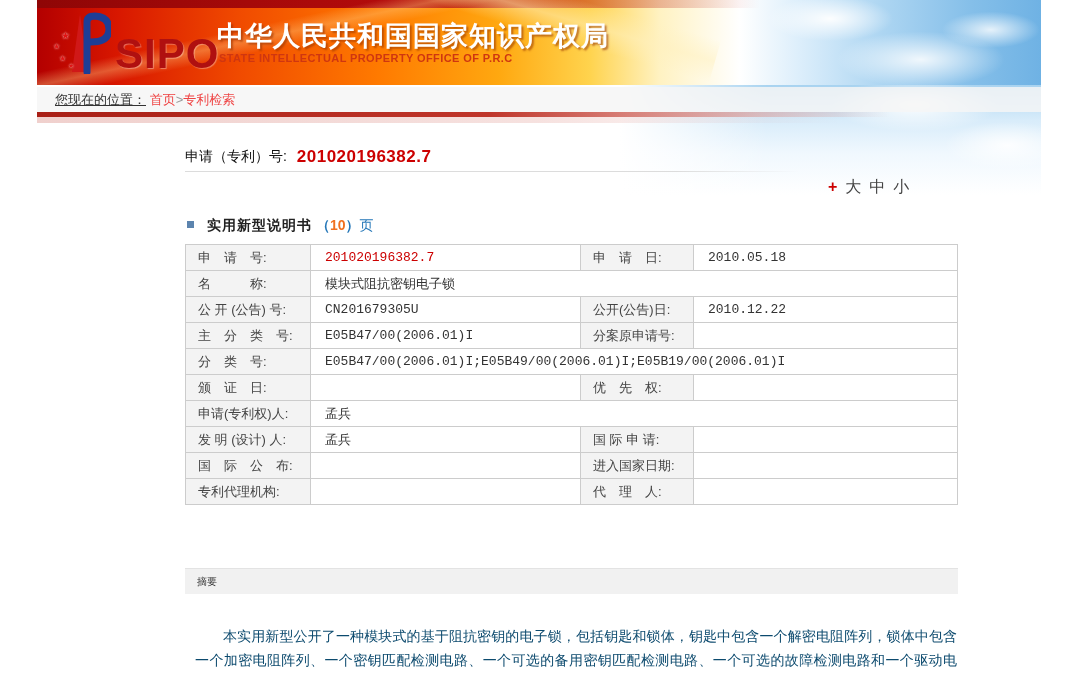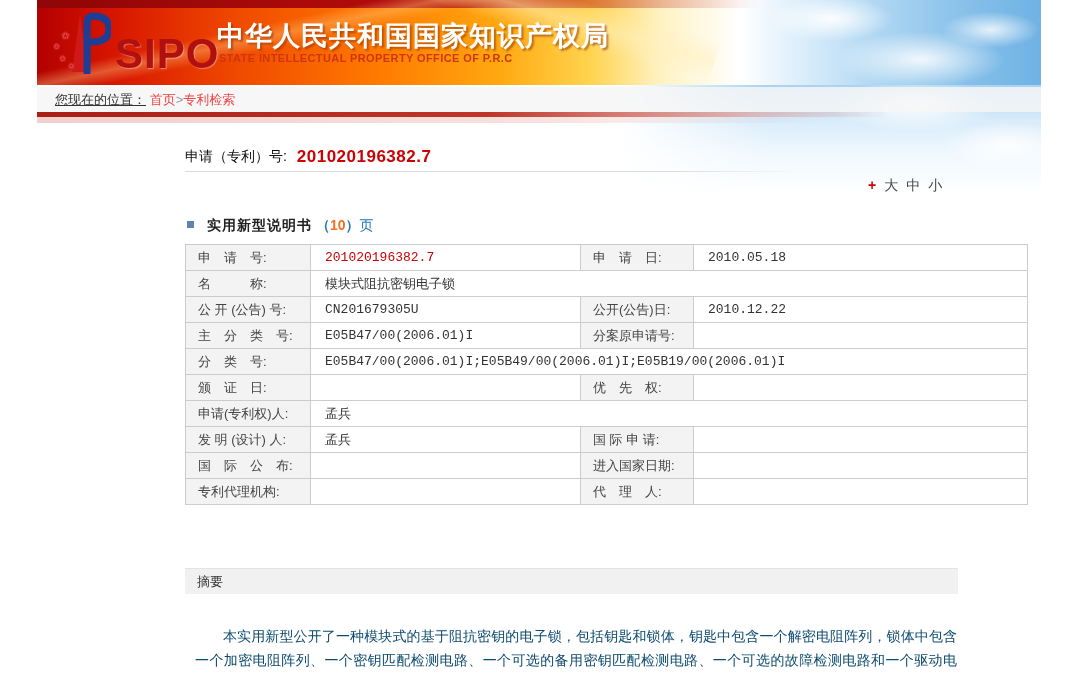--- a/index.html
+++ b/index.html
@@ -54,44 +54,44 @@
     background:linear-gradient(90deg,rgba(205,100,90,.30) 0%,rgba(215,120,110,.22) 50%,rgba(255,255,255,0) 80%); }
 
   
   .app-line { position:absolute; left:185px; top:146px; z-index:2; font-size:14px; color:#111; }
   .app-line .num { font-size:17px; font-weight:bold; color:#cc0000; letter-spacing:.5px; margin-left:6px;
     font-family:"Liberation Sans",sans-serif; position:relative; top:1px; }
   .hr1 { position:absolute; left:185px; top:171px; width:614px; height:1px; z-index:2;
     background:linear-gradient(90deg,#dcdcdc 0%,#dcdcdc 80%,rgba(220,220,220,0) 100%); }
 
   
-  .fszctl { position:absolute; left:868px; top:177px; z-index:3; font-size:14px; color:#444; }
+  .fszctl { position:absolute; left:828px; top:177px; z-index:3; font-size:16px; color:#444; }
   .fszctl .plus { color:#cc0000; font-weight:bold; margin-right:4px; }
   .fszctl span.opt { margin:0 4px; cursor:pointer; }
 
   
   .sec-head { position:absolute; left:187px; top:217px; z-index:2; font-size:14px; white-space:nowrap; }
   .bullet { display:inline-block; width:7px; height:7px; background:#5c84ae; margin-right:13px; vertical-align:2px; }
   .sec-title { font-weight:bold; color:#222; letter-spacing:1px; }
   .sec-paren { color:#2577b8; font-weight:bold; }
   .sec-pages { color:#f07020; font-weight:bold; }
   .sec-suffix { color:#2577b8; cursor:pointer; }
 
   
-  table.pt { position:absolute; left:185px; top:244px; width:843px; z-index:2;
+  table.pt { position:absolute; left:185px; top:244px; width:773px; z-index:2;
     border-collapse:collapse; table-layout:fixed; font-size:13px;padding-left:45px; }
   table.pt td { border:1px solid #ccc; height:26px; overflow:hidden; white-space:nowrap; }
   td.lbl { background:#f3f3f3; color:#444; padding-left:12px; }
   td.val { background:#fff; color:#333; padding-left:14px; }
   td.mono { font-family:"Liberation Mono","DejaVu Sans Mono",monospace; font-size:13px; }
   td.rednum { color:#cc0000; }
 
   
   .abs-bar { position:absolute; left:185px; top:568px; width:773px; height:26px; line-height:26px; z-index:2;
-    background:#f1f1f1; border-top:1px solid #e3e3e3; padding-left:12px; font-size:13px; color:#333; }
+    background:#f1f1f1; border-top:1px solid #e3e3e3; padding-left:12px; font-size:10px; color:#333; }
   .abs-text { position:absolute; left:195px; top:602px; width:762px; z-index:2;
     font-size:14px; line-height:24px; color:#0c4a6e; text-indent:2em; text-align:justify;margin-top:22px; }
 </style>
 </head>
 <body>
 
 <div class="band">
   <div class="band-top"></div>
   <div class="ray ray-a"></div>
   <div class="ray ray-b"></div>

